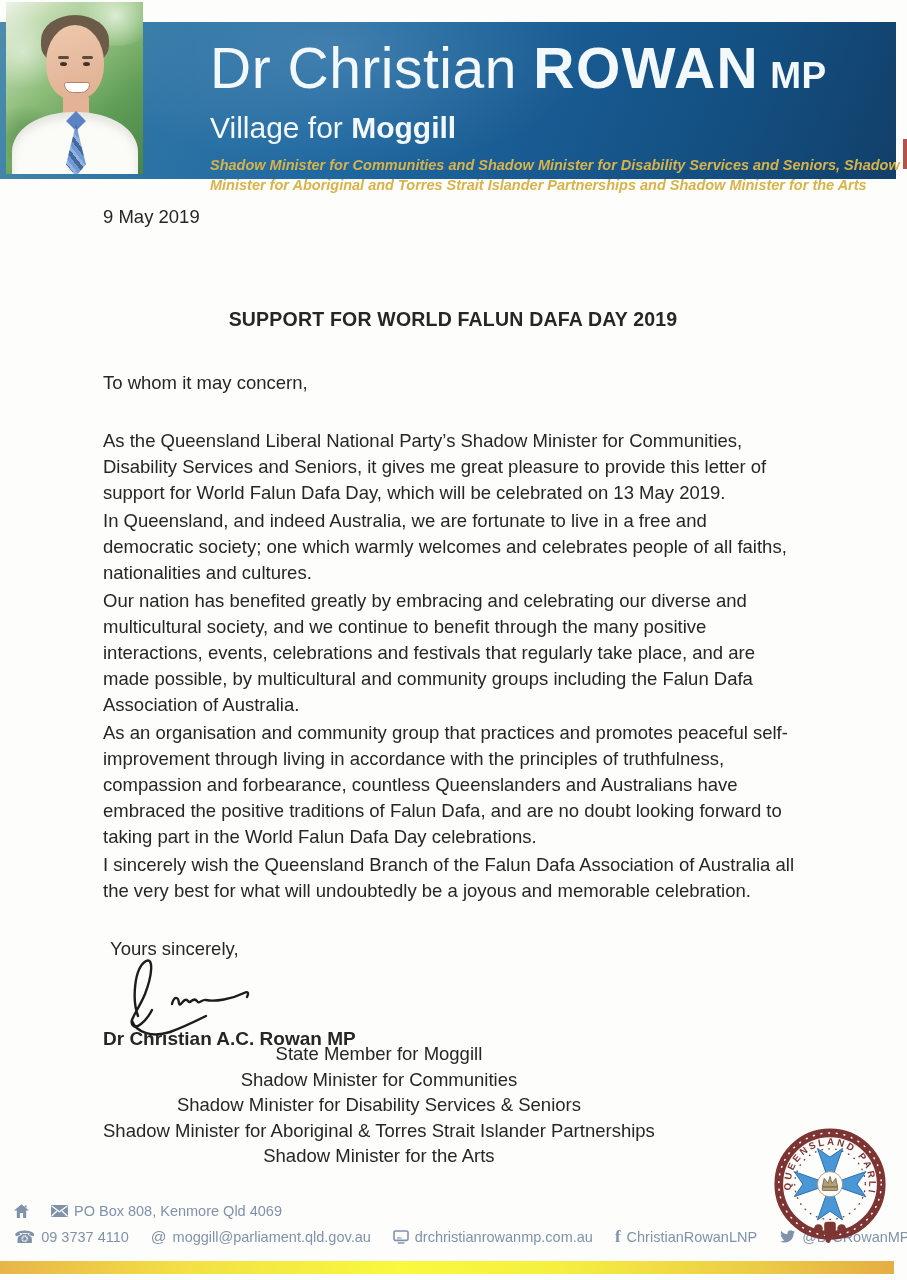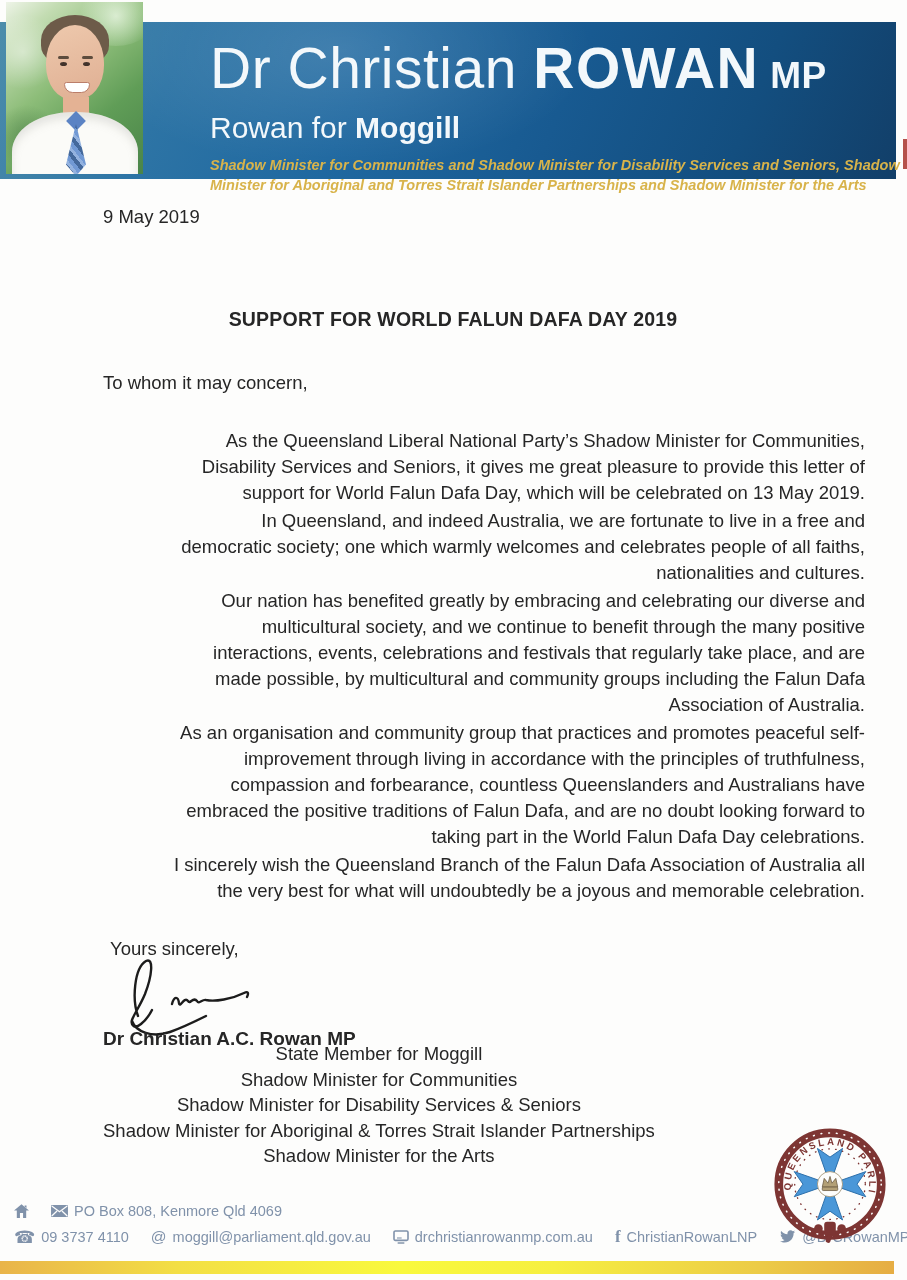--- a/index.html
+++ b/index.html
@@ -57,21 +57,21 @@
     clip-path:polygon(50% 0,100% 78%,50% 100%,0 78%);
     background:repeating-linear-gradient(52deg,#7199d4 0 4px,#44699c 4px 8px,#93b2df 8px 11px); }
 
   .scan-artifact { position:absolute; right:0; top:139px; width:4px; height:30px; background:#a8342c; opacity:.85; }
 
   
   .date { position:absolute; left:103px; top:206px; font-size:18.5px; }
   .subject { position:absolute; left:103px; top:308px; width:700px; text-align:center;
     font-weight:700; font-size:19.5px; letter-spacing:0.2px; }
   .salutation { position:absolute; left:103px; top:372px; font-size:18.5px; }
-  .para { position:absolute; left:103px; width:762px; font-size:18.5px; line-height:26px; white-space:pre-line;text-align:right; }
+  .para { position:absolute; left:103px; width:762px; font-size:18.5px; line-height:26px; white-space:pre-line; }
   .p1 { top:428px; } .p2 { top:508px; } .p3 { top:588px; } .p4 { top:720px; } .p5 { top:852px; }
   .closing { position:absolute; left:103px; top:938px; font-size:18.5px;margin-left:7px; }
   .signature { position:absolute; left:108px; top:952px; }
   .sig-name { position:absolute; left:103px; top:1028px; font-size:19px; font-weight:700; }
   .sig-titles { position:absolute; left:103px; top:1041px; font-size:18.5px; line-height:25.5px; white-space:pre-line;text-align:center; }
 
   
   .footer-line { position:absolute; left:14px; display:flex; align-items:center; gap:6px;
     font-size:14.5px; color:#8092aa; white-space:nowrap; }
   .fl1 { top:1203px; } .fl2 { top:1227px; }
@@ -89,21 +89,21 @@
     background:linear-gradient(90deg,#e9b44a 0%,#f3df45 20%,#f9f93d 45%,#f6ef40 62%,#eccb47 85%,#e6ad43 100%); }
 </style>
 </head>
 <body>
 
 <div class="page">
 
   <div class="banner">
     <div class="banner-text">
       <div class="mp-name"><span>Dr Christian </span><span class="surname">ROWAN</span><span class="mp-suffix">MP</span></div>
-      <div class="member-line"><span>Rowan for </span><span class="electorate">Moggill</span></div>
+      <div class="member-line"><span>Village for </span><span class="electorate">Moggill</span></div>
       <div class="portfolios">Shadow Minister for Communities and Shadow Minister for Disability Services and Seniors, Shadow
 Minister for Aboriginal and Torres Strait Islander Partnerships and Shadow Minister for the Arts</div>
     </div>
   </div>
 
   <div class="photo">
     <div class="blob1"></div>
     <div class="blob2"></div>
     <div class="blob3"></div>
     <div class="hair"></div>

